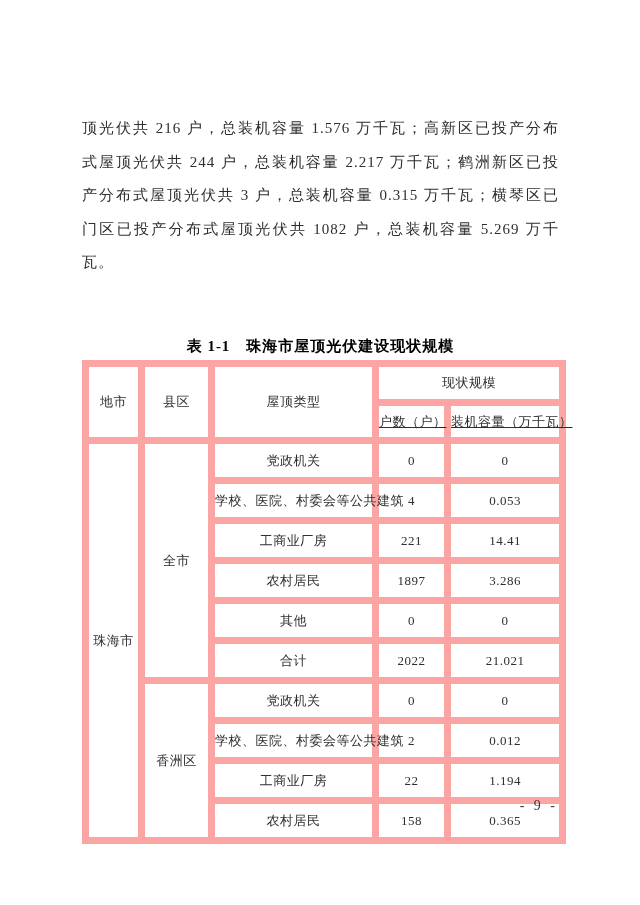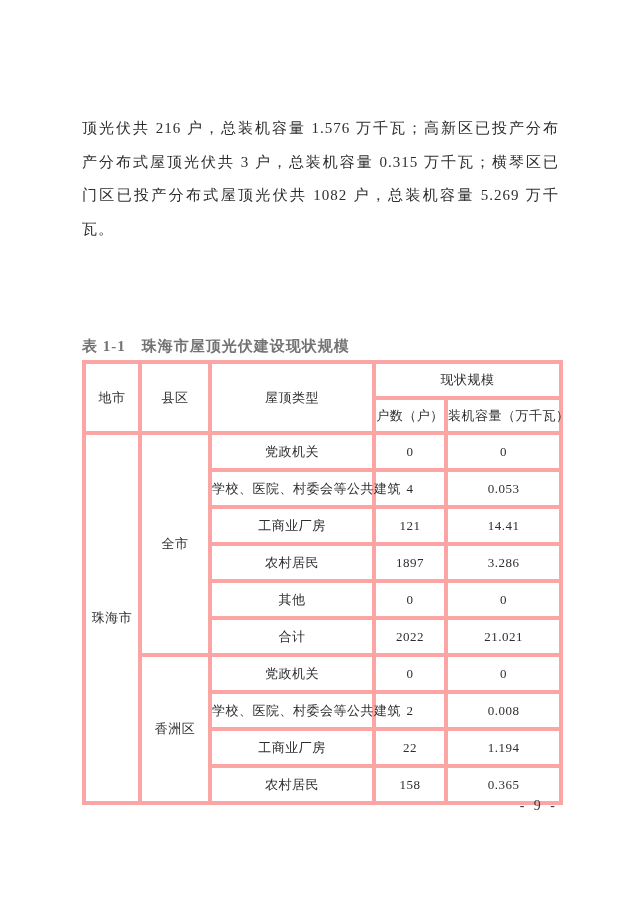--- a/index.html
+++ b/index.html
@@ -34,68 +34,69 @@
   }
   .pline.last {
     text-align-last: left;
   }
   
   .table-title {
     position: absolute;
     left: 82px;
     top: 337px;
     width: 477px;
-    text-align: left;
+    text-align: center;
     font-weight: bold;
     font-size: 15px;
-    color: #737373;
+    color: #000000;
     letter-spacing: 1px;
   }
   
   .data-table {
     position: absolute;
     left: 82px;
     top: 360px;
     width: 477px;
     border-collapse: collapse;
     table-layout: fixed;
     font-size: 13px;
     color: #2e2e2e;
   }
   .data-table th, .data-table td {
-    border: 4px solid #fca5a5;
+    border: 7px solid #fca5a5;
     text-align: center;
     vertical-align: middle;
     font-weight: normal;
     padding: 0;
     white-space: nowrap;
     overflow: visible;
     letter-spacing: 0.5px;
   }
   .data-table thead tr.h1 th { height: 32px; }
-  .data-table thead tr.h2 th { height: 31px; }
+  .data-table thead tr.h2 th { height: 31px; text-decoration: underline; }
   .data-table tbody td { height: 33px; }
   .num { letter-spacing: 0; }
   
   .page-number {
     position: absolute;
     top: 798px;
     right: 82px;
     font-size: 14px;
     color: #3a3a3a;
     letter-spacing: 3px;
   }
 </style>
 </head>
 <body>
 
 <div class="page">
 
   <div class="para">
     <div class="pline">顶光伏共 216 户，总装机容量 1.576 万千瓦；高新区已投产分布</div>
+    <div class="pline">式屋顶光伏共 244 户，总装机容量 2.217 万千瓦；鹤洲新区已投</div>
     <div class="pline">产分布式屋顶光伏共 3 户，总装机容量 0.315 万千瓦；横琴区已</div>
     <div class="pline">门区已投产分布式屋顶光伏共 1082 户，总装机容量 5.269 万千</div>
     <div class="pline last">瓦。</div>
   </div>
 
   <div class="table-title">表 1-1　珠海市屋顶光伏建设现状规模</div>
 
   <table class="data-table">
     <colgroup>
       <col style="width:56px">
@@ -124,21 +125,21 @@
         <td class="num">0</td>
         <td class="num">0</td>
       </tr>
       <tr>
         <td>学校、医院、村委会等公共建筑</td>
         <td class="num">4</td>
         <td class="num">0.053</td>
       </tr>
       <tr>
         <td>工商业厂房</td>
-        <td class="num">121</td>
+        <td class="num">221</td>
         <td class="num">14.41</td>
       </tr>
       <tr>
         <td>农村居民</td>
         <td class="num">1897</td>
         <td class="num">3.286</td>
       </tr>
       <tr>
         <td>其他</td>
         <td class="num">0</td>
@@ -151,21 +152,21 @@
       </tr>
       <tr>
         <td rowspan="4">香洲区</td>
         <td>党政机关</td>
         <td class="num">0</td>
         <td class="num">0</td>
       </tr>
       <tr>
         <td>学校、医院、村委会等公共建筑</td>
         <td class="num">2</td>
-        <td class="num">0.008</td>
+        <td class="num">0.012</td>
       </tr>
       <tr>
         <td>工商业厂房</td>
         <td class="num">22</td>
         <td class="num">1.194</td>
       </tr>
       <tr>
         <td>农村居民</td>
         <td class="num">158</td>
         <td class="num">0.365</td>

